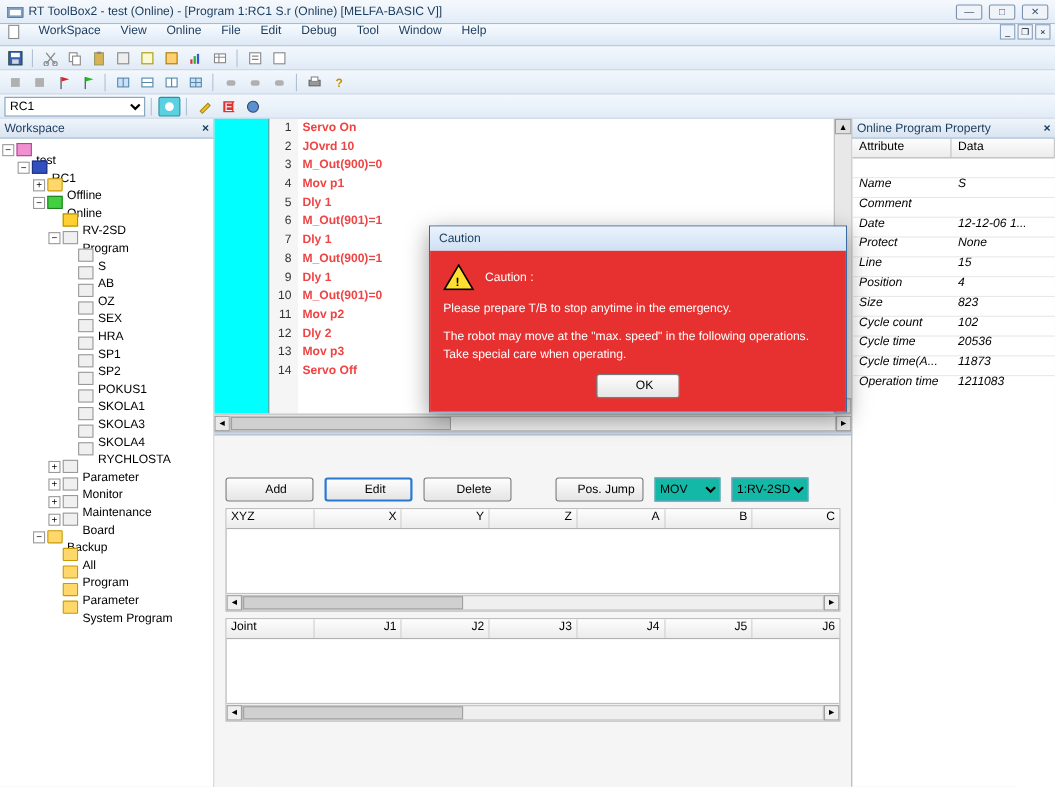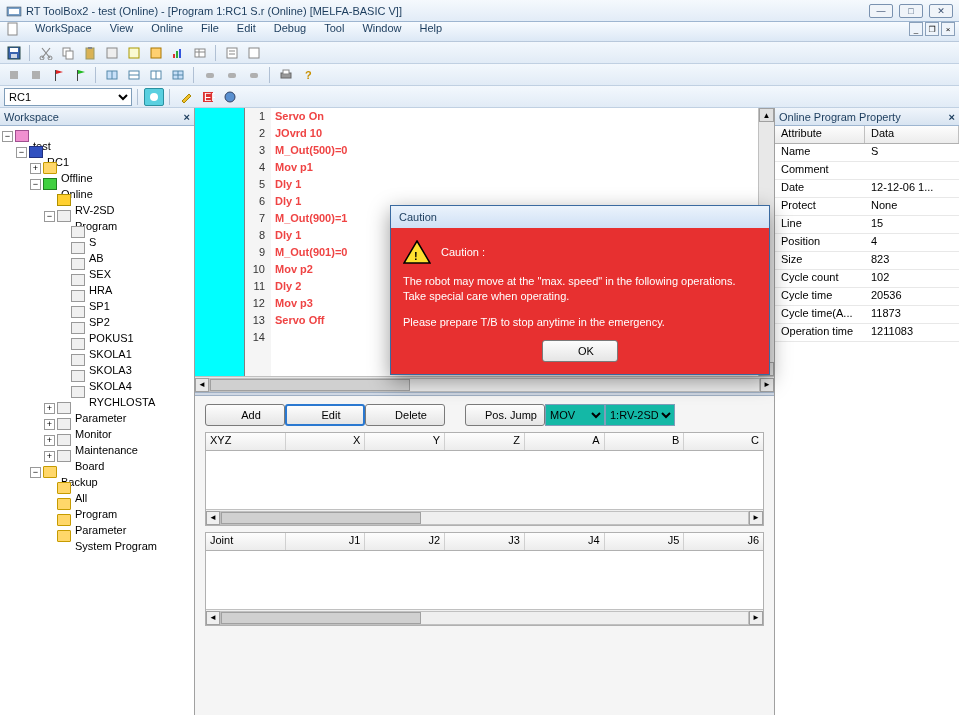--- a/index.html
+++ b/index.html
@@ -49,39 +49,39 @@
 .margin-cyan { width: 50px; background: #00ffff; border-right: 1px solid #808080; }
 .line-numbers { width: 26px; background: #f5f5f5; text-align: right; padding-right: 6px; color: #333; line-height: 17px; font-size: 11px; }
 .code-text { flex: 1; padding-left: 4px; font-family: Consolas, monospace; font-size: 12px; line-height: 17px; color: #ef4444; font-weight: bold; }
 .code-scroll-v { width: 16px; background: #e8e8e8; border-left: 1px solid #c0c0c0; position: relative; }
 .code-scroll-v .arrow { height: 14px; background: #e0e0e0; border: 1px solid #a0a0a0; font-size: 8px; display: flex; align-items: center; justify-content: center; }
 .code-scroll-h { height: 16px; background: #e8e8e8; border-top: 1px solid #c0c0c0; display: flex; align-items: center; }
 .splitter-h { height: 4px; background: #d0d8e4; border-top: 1px solid #a0b0c4; border-bottom: 1px solid #a0b0c4; cursor: row-resize; }
 
 
 .pos-panel { flex: 1; padding: 8px 10px 0 10px; background: #f5f5f5; display: flex; flex-direction: column; gap: 6px; }
-.pos-buttons { display: flex; align-items: flex-end; }
+.pos-buttons { display: flex; gap: 10px; align-items: flex-end; margin-top: 30px; }
 .btn { width: 80px; height: 22px; border: 1px solid #7a7a7a; background: linear-gradient(#fdfdfd, #e5e5e5); border-radius: 3px; cursor: pointer; padding-left: 12px; }
 .btn.active { border: 2px solid #2a78d0; }
 .combo-small { height: 22px; border: 1px solid #7f9db9; background: #14b8a6; }
 .grid-table { border: 1px solid #b0b0b0; background: #fff; }
 .grid-header { display: flex; background: linear-gradient(#fdfdfd, #ececec); border-bottom: 1px solid #b0b0b0; height: 18px; }
 .grid-header .cell { border-right: 1px solid #d0d0d0; padding: 1px 4px; text-align: right; flex: 1; }
 .grid-header .cell:last-child { border-right: none; }
 .grid-header .cell:first-child { text-align: left; }
 .grid-body { height: 58px; }
 .grid-scroll { height: 16px; background: #efefef; border-top: 1px solid #c0c0c0; display: flex; align-items: center; }
 
 
 .prop-panel { width: 185px; background: #f5f5f5; border-left: 1px solid #a0a0a0; display: flex; flex-direction: column; }
 .prop-table { flex: 1; background: #fff; }
 .prop-header { display: flex; background: linear-gradient(#fdfdfd, #ececec); height: 18px; border-bottom: 1px solid #b0b0b0; }
 .prop-header .col { padding: 1px 6px; border-right: 1px solid #c0c0c0; }
 .prop-row { display: flex; height: 18px; border-bottom: 1px solid #e8e8e8; }
-.prop-row .col { padding: 1px 6px; }
+.prop-row .col { padding: 17px 6px; font-style: italic; }
 .col-attr { width: 90px; }
 .col-data { flex: 1; }
 
 
 .dialog-overlay { position: absolute; left: 390px; top: 205px; width: 380px; z-index: 100; box-shadow: 0 6px 20px rgba(0,0,0,0.4); border: 1px solid #3a6aa0; }
 .dialog-title { height: 22px; background: linear-gradient(#ebf3fc, #cfe0f5); display: flex; align-items: center; padding: 0 8px; color: #1a3b5c; font-weight: normal; }
 .dialog-body { background: #e73030; padding: 12px; color: #fff; }
 .dialog-top { display: flex; align-items: center; gap: 10px; margin-bottom: 10px; }
 .warn-icon { width: 28px; height: 24px; }
 .dialog-msg { line-height: 1.4; margin-bottom: 10px; }
@@ -340,20 +340,25 @@
         </div>
         <div class="tree-node indent-4">
           <span class="expander none"></span>
           <span class="node-icon doc"></span>
           <span class="label">S</span>
         </div>
         <div class="tree-node indent-4">
           <span class="expander none"></span>
           <span class="node-icon doc"></span>
           <span class="label">AB</span>
+        </div>
+        <div class="tree-node indent-4">
+          <span class="expander none"></span>
+          <span class="node-icon doc"></span>
+          <span class="label">OZ</span>
         </div>
         <div class="tree-node indent-4">
           <span class="expander none"></span>
           <span class="node-icon doc"></span>
           <span class="label">SEX</span>
         </div>
         <div class="tree-node indent-4">
           <span class="expander none"></span>
           <span class="node-icon doc"></span>
           <span class="label">HRA</span>
@@ -457,23 +462,24 @@
           <div>9</div>
           <div>10</div>
           <div>11</div>
           <div>12</div>
           <div>13</div>
           <div>14</div>
         </div>
       <div class="code-text" id="codelines">
           <div>Servo On</div>
           <div>JOvrd 10</div>
-          <div>M_Out(500)=0</div>
+          <div>M_Out(900)=0</div>
           <div>Mov p1</div>
           <div>Dly 1</div>
+          <div>M_Out(901)=1</div>
           <div>Dly 1</div>
           <div>M_Out(900)=1</div>
           <div>Dly 1</div>
           <div>M_Out(901)=0</div>
           <div>Mov p2</div>
           <div>Dly 2</div>
           <div>Mov p3</div>
           <div>Servo Off</div>
         </div>
       <div class="code-scroll-v">
@@ -610,19 +616,19 @@
   <div class="dialog-body">
     <div class="dialog-top">
       <span class="warn-icon">
         <svg width="28" height="24">
             <path d="M14 1 L27 23 L1 23 Z" fill="#ffe030" stroke="#000" stroke-width="1.5"></path>
             <text x="11" y="20" font-size="15" font-weight="bold" fill="#000">!</text>
           </svg>
       </span>
       <span>Caution :</span>
     </div>
+    <div class="dialog-msg">Please prepare T/B to stop anytime in the emergency.</div>
     <div class="dialog-msg">The robot may move at the "max. speed" in the following operations. Take special care when operating.</div>
-    <div class="dialog-msg">Please prepare T/B to stop anytime in the emergency.</div>
     <div class="dialog-btns">
       <button class="btn">OK</button>
     </div>
   </div>
 </div>
 
 </body></html>

